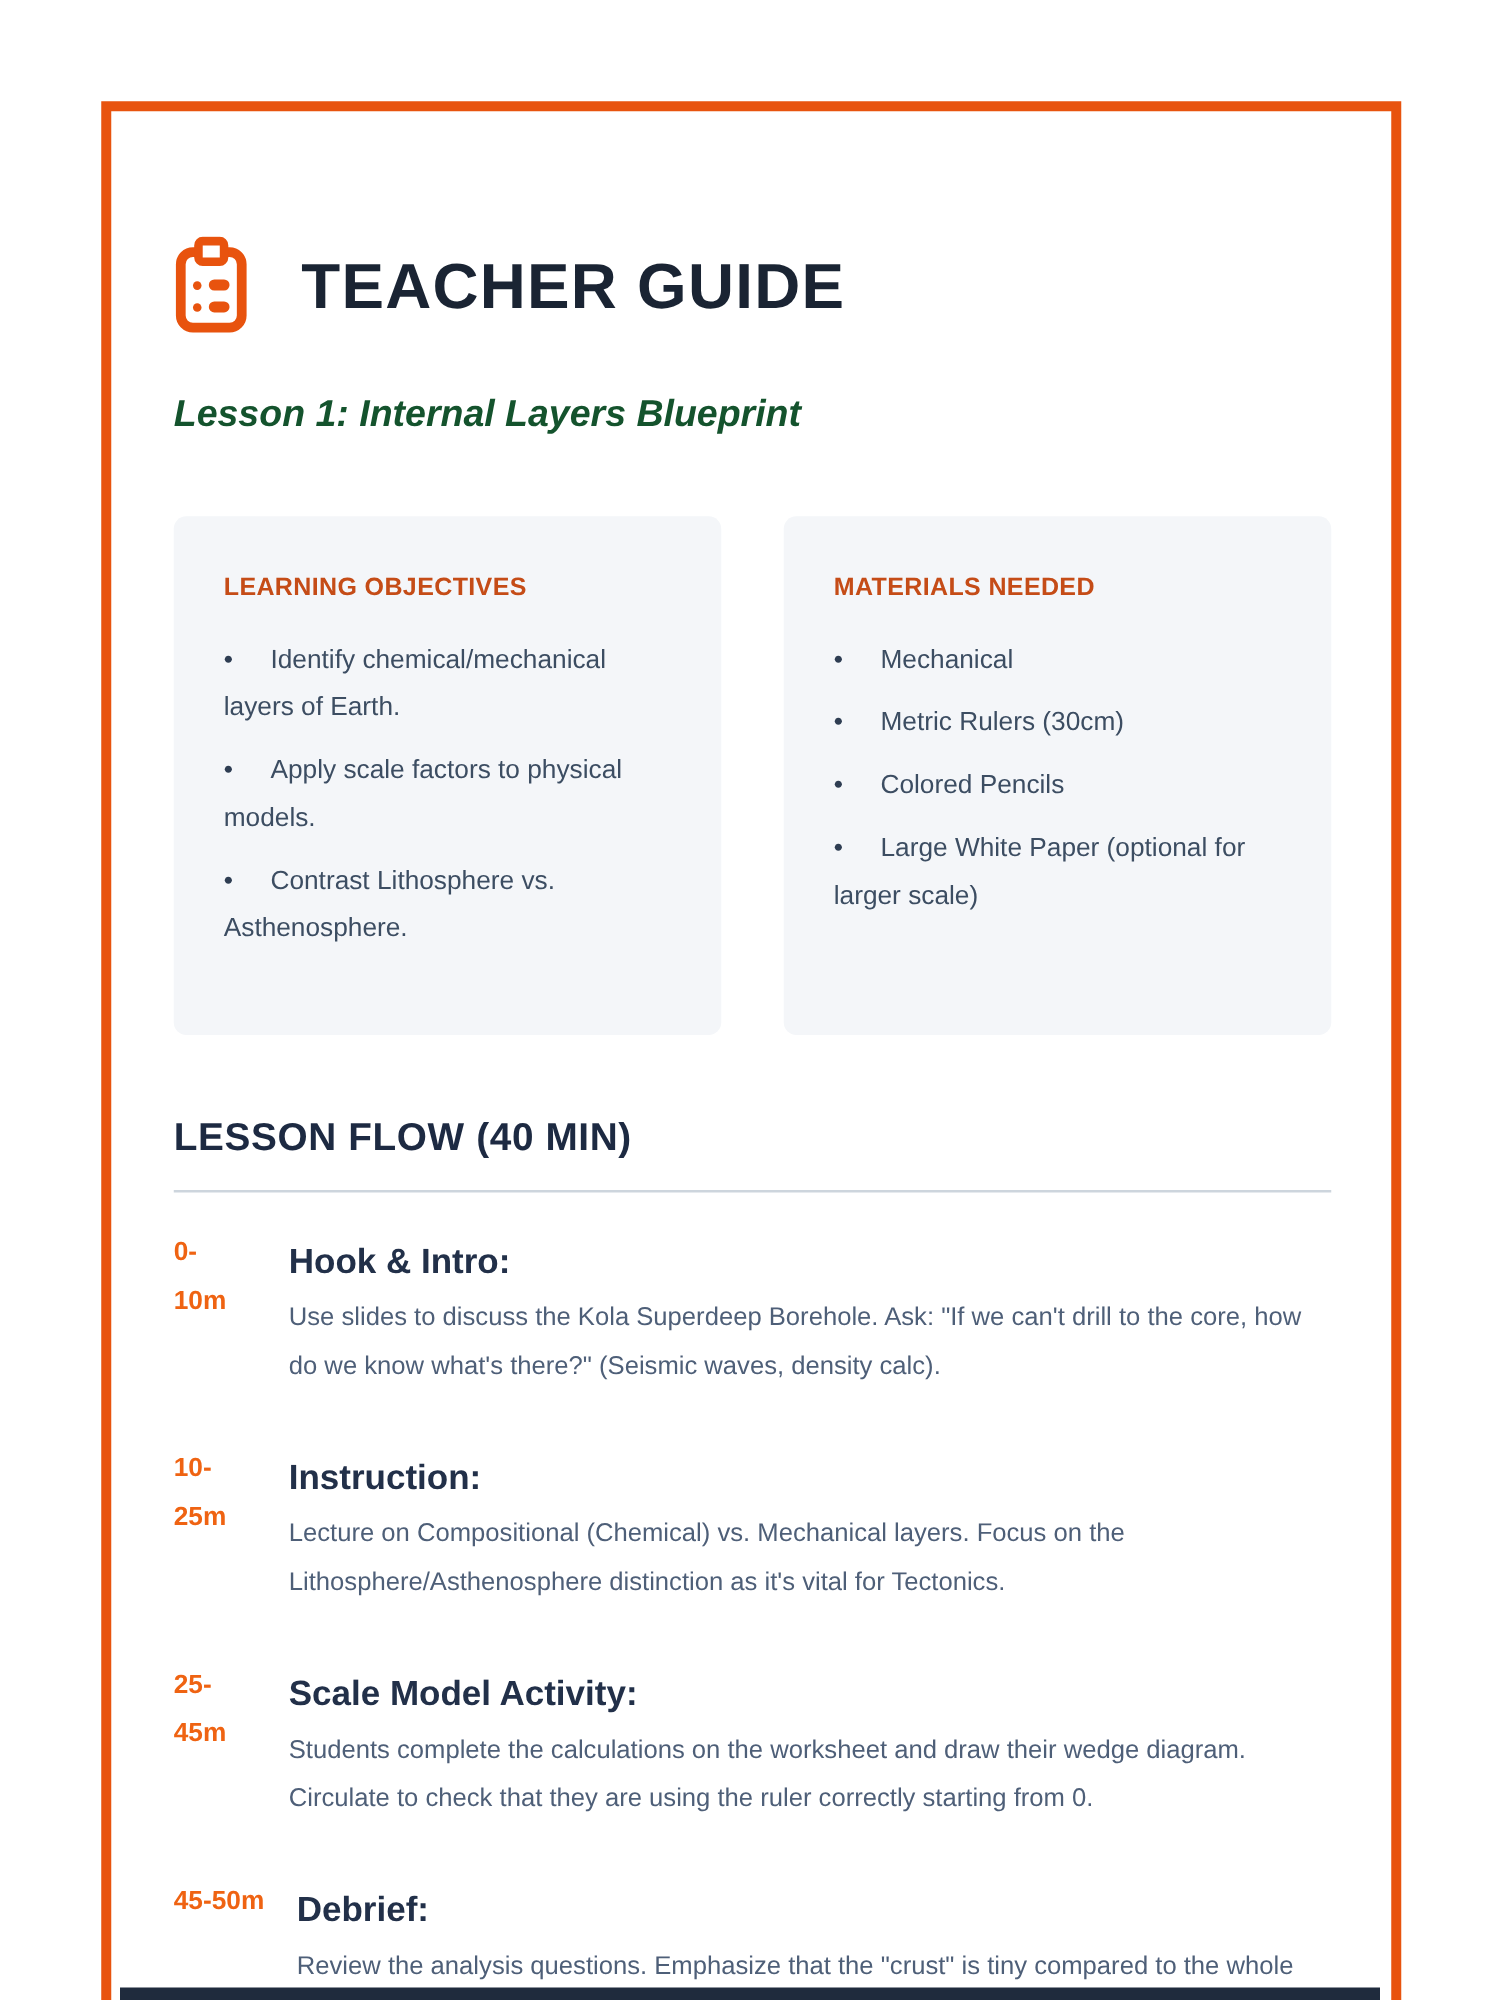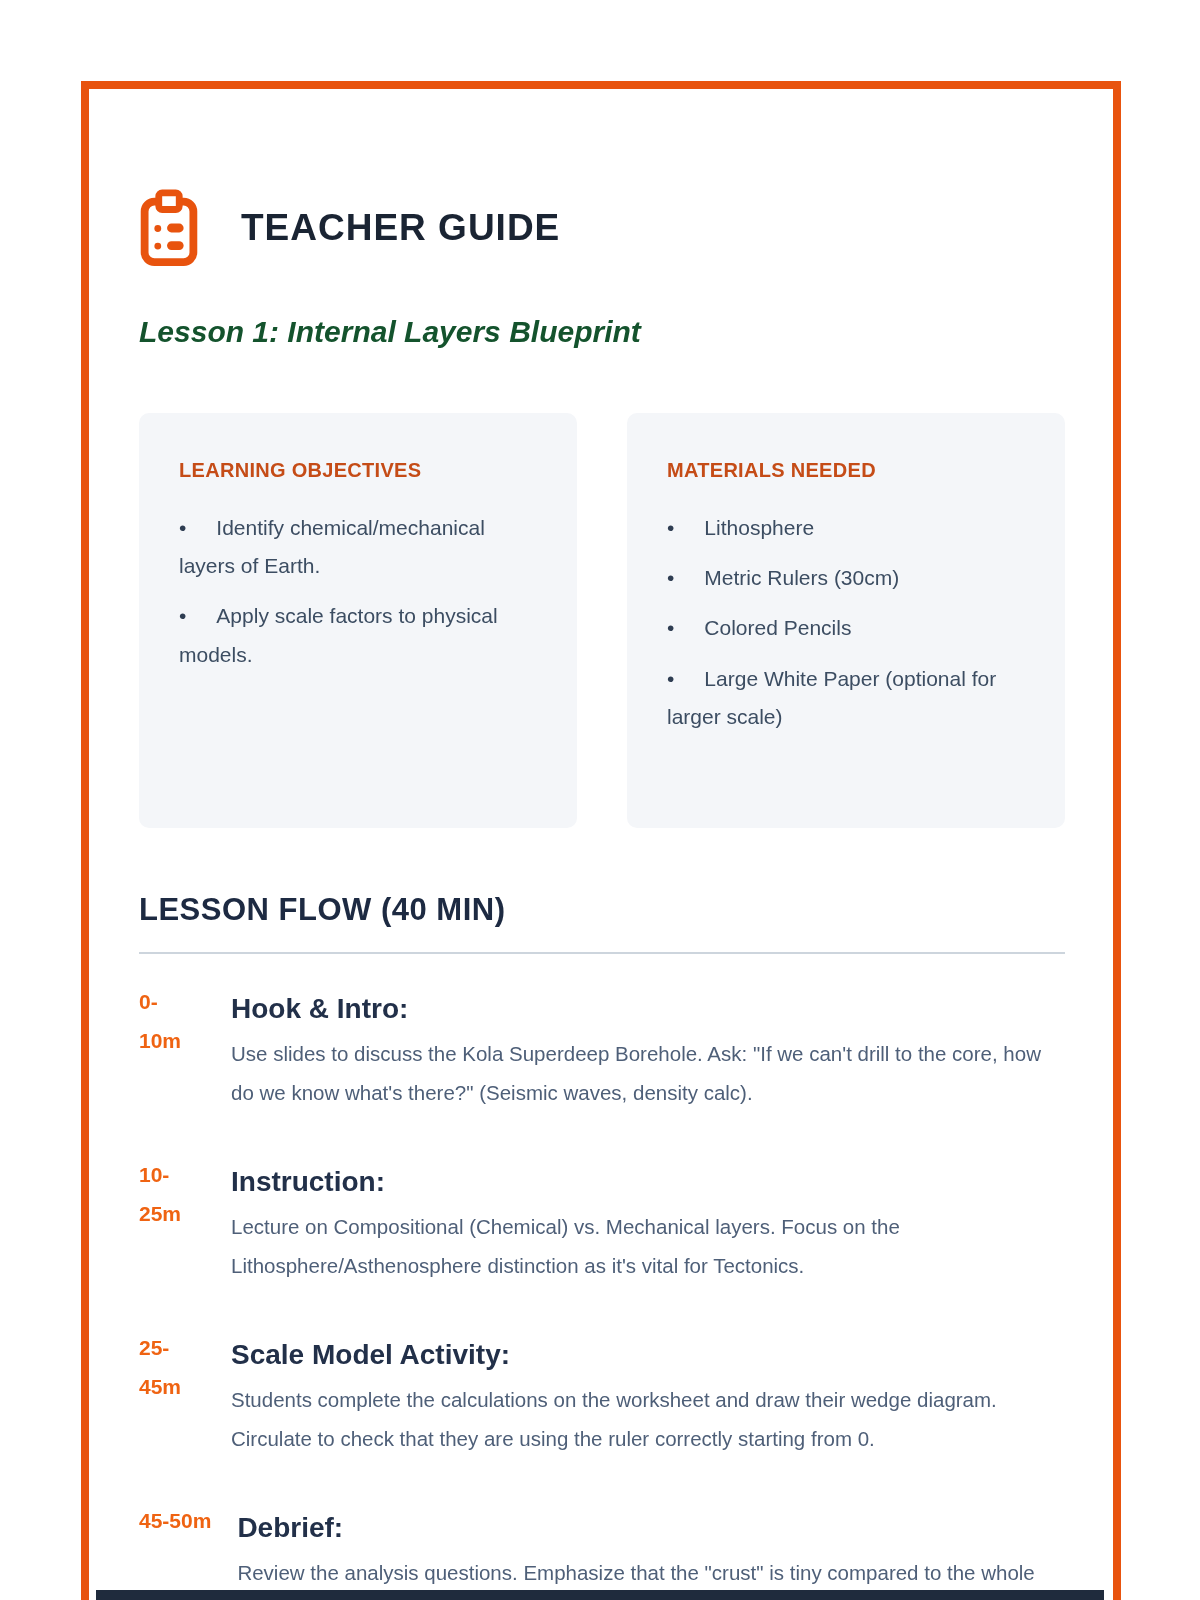--- a/index.html
+++ b/index.html
@@ -12,21 +12,21 @@
     border: 8px solid #e8530e;
     background: #ffffff;
   }
 
   .content { padding: 50px 48px 0 50px; }
 
   
   .header { display: flex; align-items: center; gap: 42px; margin-top: 50px; }
   .clipboard { width: 60px; height: 78px; flex: 0 0 auto; }
   .page-title {
-    font-size: 37px; font-weight: 800; letter-spacing: 1px;
+    font-size: 51px; font-weight: 800; letter-spacing: 1px;
     color: #1a2433;
   }
 
   .subtitle {
     margin-top: 48px;
     font-size: 30px; font-weight: 700; font-style: italic;
     color: #14532d;
   }
 
   
@@ -100,28 +100,29 @@
     <div class="cards">
 
       <div class="card">
         <div class="card-heading">LEARNING OBJECTIVES</div>
         <div>
 
             <p class="li"><span class="dot">•</span><span>Identify chemical/mechanical layers of Earth.</span></p>
 
             <p class="li"><span class="dot">•</span><span>Apply scale factors to physical models.</span></p>
 
+            <p class="li"><span class="dot">•</span><span>Contrast Lithosphere vs. Asthenosphere.</span></p>
           </div>
       </div>
 
       <div class="card">
         <div class="card-heading">MATERIALS NEEDED</div>
         <div>
 
-            <p class="li"><span class="dot">•</span><span>Lithosphere</span></p>
+            <p class="li"><span class="dot">•</span><span>Mechanical</span></p>
 
             <p class="li"><span class="dot">•</span><span>Metric Rulers (30cm)</span></p>
 
             <p class="li"><span class="dot">•</span><span>Colored Pencils</span></p>
 
             <p class="li"><span class="dot">•</span><span>Large White Paper (optional for larger scale)</span></p>
           </div>
       </div>
 
     </div>

